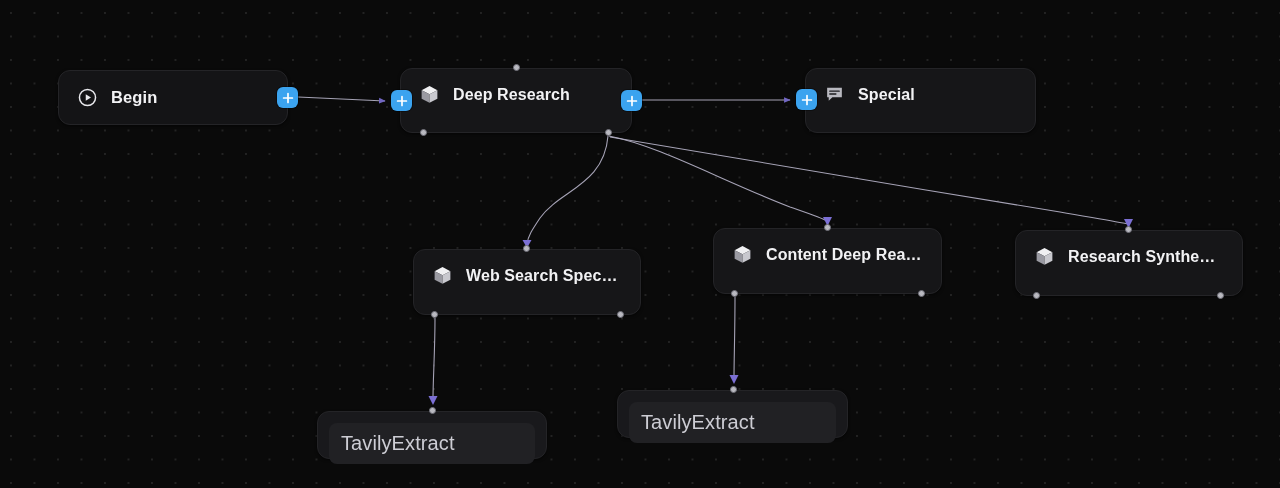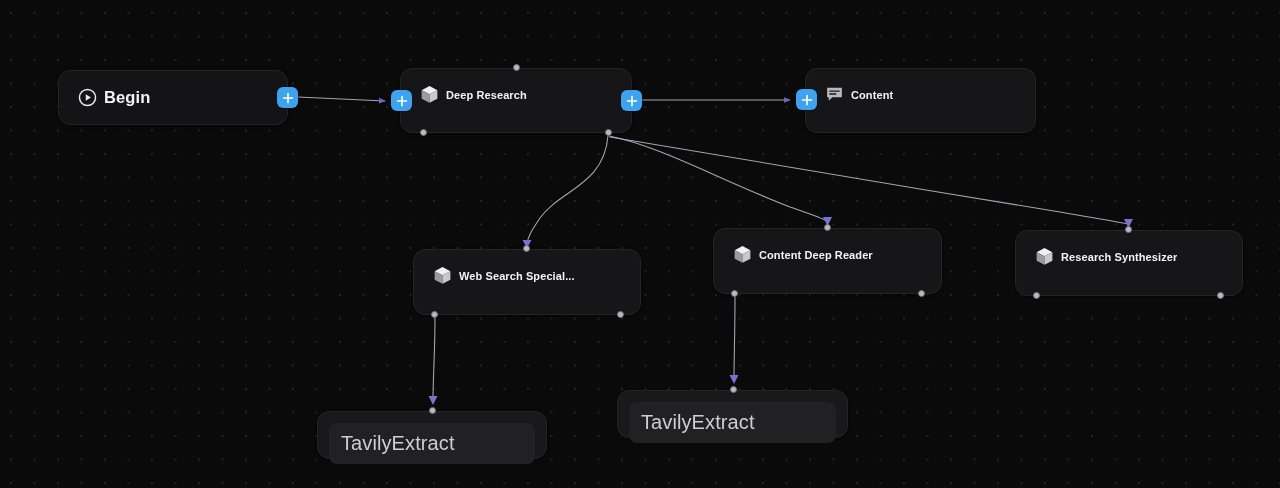--- a/index.html
+++ b/index.html
@@ -46,27 +46,27 @@
     border-radius: 12px;
     background: #161618;
     border: 1px solid #242427;
     display: flex;
     align-items: flex-start;
     box-shadow: 0 1px 3px rgba(0,0,0,.6);
   }
   .node-head {
     display: flex;
     align-items: center;
-    gap: 6px;
+    gap: 13px;
     padding: 15px 18px 0 18px;
     width: 100%;
   }
   .node-title {
     color: #f2f2f4;
-    font-size: 11px;
+    font-size: 16px;
     font-weight: 700;
     letter-spacing: .1px;
     white-space: nowrap;
     overflow: hidden;
     text-overflow: ellipsis;
   }
   .node-icon {
     flex: 0 0 auto;
     width: 21px;
     height: 21px;
@@ -199,21 +199,21 @@
       <path d="M6 1.6 V10.4 M1.6 6 H10.4" stroke="#fff" stroke-width="1.7" stroke-linecap="round"></path>
     </svg>
   </div>
 
   <div class="node" style="left:805px; top:68px; width:231px; height:65px;">
     <div class="node-head">
       <svg class="node-icon" viewBox="0 0 24 24">
         <path d="M3.6 4.4 H20.4 V15.2 H9.6 L5.4 19 V15.2 H3.6 Z" fill="#b9b9c0"></path>
         <path d="M6.6 8.2 H17.4 M6.6 11.4 H13.6" stroke="#1b1b1e" stroke-width="1.5" stroke-linecap="round"></path>
       </svg>
-      <span class="node-title">Content</span>
+      <span class="node-title">Special</span>
     </div>
   </div>
   <div class="plus" style="left:796px; top:89px;">
     <svg width="12" height="12" viewBox="0 0 12 12">
       <path d="M6 1.6 V10.4 M1.6 6 H10.4" stroke="#fff" stroke-width="1.7" stroke-linecap="round"></path>
     </svg>
   </div>
 
   <div class="node" style="left:413px; top:249px; width:228px; height:66px;">
     <div class="node-head">

